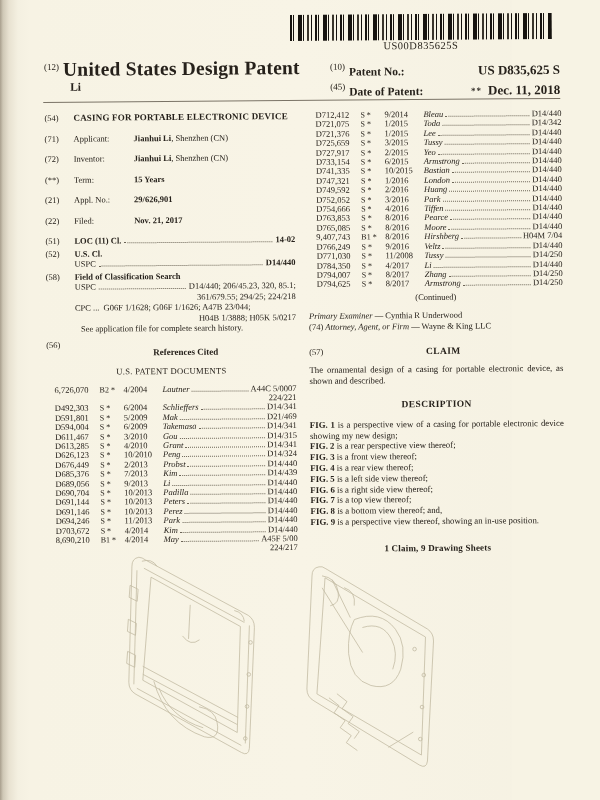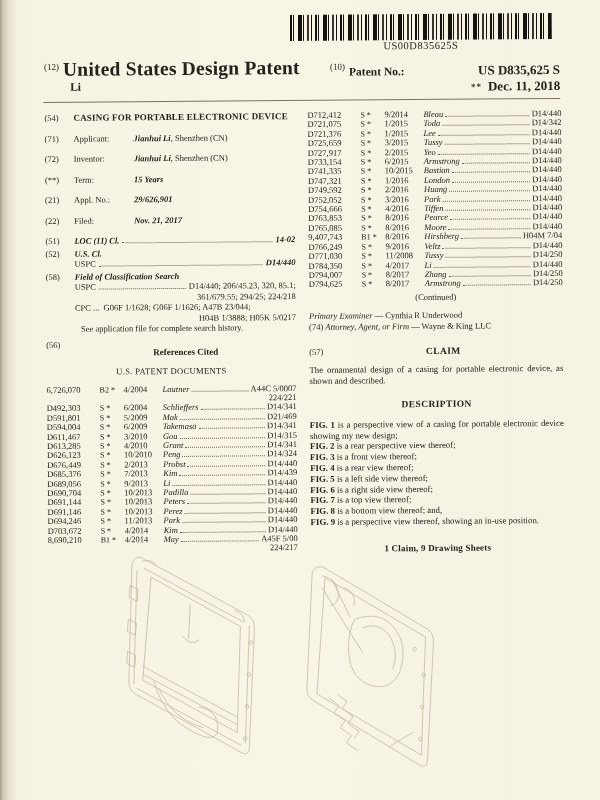--- a/index.html
+++ b/index.html
@@ -48,33 +48,33 @@
 
   .sec{display:flex;margin-bottom:9px;}
   .sec-num{width:29px;flex:none;font-size:8.5px;}
   .sec-body{flex:1;}
   .title54{font-weight:bold;font-size:9px;line-height:11.5px;letter-spacing:.2px;}
 
   .fieldrow{display:flex;margin-bottom:10.5px;}
   .f-num{width:29px;flex:none;}
   .f-label{width:60px;flex:none;}
   .f-val{flex:1;}
-  b.v{font-weight:bold;font-style:italic;}
+  b.v{font-weight:bold;}
 
   .leader{display:flex;align-items:baseline;}
   .leader .dots{flex:1;border-bottom:1px dotted #6b6456;margin:0 3px 2px 3px;min-width:8px;}
   .cls-line{line-height:10.5px;}
   .right-line{text-align:right;line-height:10.5px;}
   .note-line{margin-left:6px;line-height:10.5px;}
 
   .refs-title{text-align:center;font-weight:bold;font-size:9px;margin:8px 0 9px 0;}
   .refs-sub{text-align:center;font-size:8.6px;margin-bottom:9px;letter-spacing:.3px;}
 
   .cit-row{display:flex;align-items:baseline;line-height:9.4px;white-space:nowrap;}
-  .c-num{width:50px;text-align:left;flex:none;}
+  .c-num{width:50px;text-align:center;flex:none;}
   .c-kind{width:24px;flex:none;padding-left:3px;font-size:8px;}
   .c-date{width:34px;text-align:left;flex:none;}
   .c-name{padding-left:5px;flex:none;font-style:italic;}
   .c-dots{flex:1;border-bottom:1px dotted #6b6456;margin:0 2px 2px 2px;min-width:4px;}
   .c-class{flex:none;text-align:right;}
   .cit-cont{text-align:right;line-height:9.4px;padding-right:0px;}
 
   .continued{text-align:center;margin:3px 0 8px 0;}
   .exam-line{line-height:11px;}
   .ital{font-style:italic;}
@@ -101,20 +101,21 @@
       <div class="hdr-left">
         <span class="kindnum">(12)</span><span class="main-title">United States Design Patent</span>
         <div class="hdr-inventor">Li</div>
       </div>
       <div class="hdr-right">
         <div class="hdr-row">
           <span class="hdr-lab"><span class="kindnum">(10)</span><span>Patent No.:</span></span>
           <span class="hdr-val">US D835,625 S</span>
         </div>
         <div class="hdr-row">
+          <span class="hdr-lab"><span class="kindnum">(45)</span><span>Date of Patent:</span></span>
           <span class="hdr-val"><span class="stars">**</span><span>Dec. 11, 2018</span></span>
         </div>
       </div>
     </div>
     <div class="rule"></div>
 
     <div class="cols">
 
       <div class="colL">
         <div class="sec">

